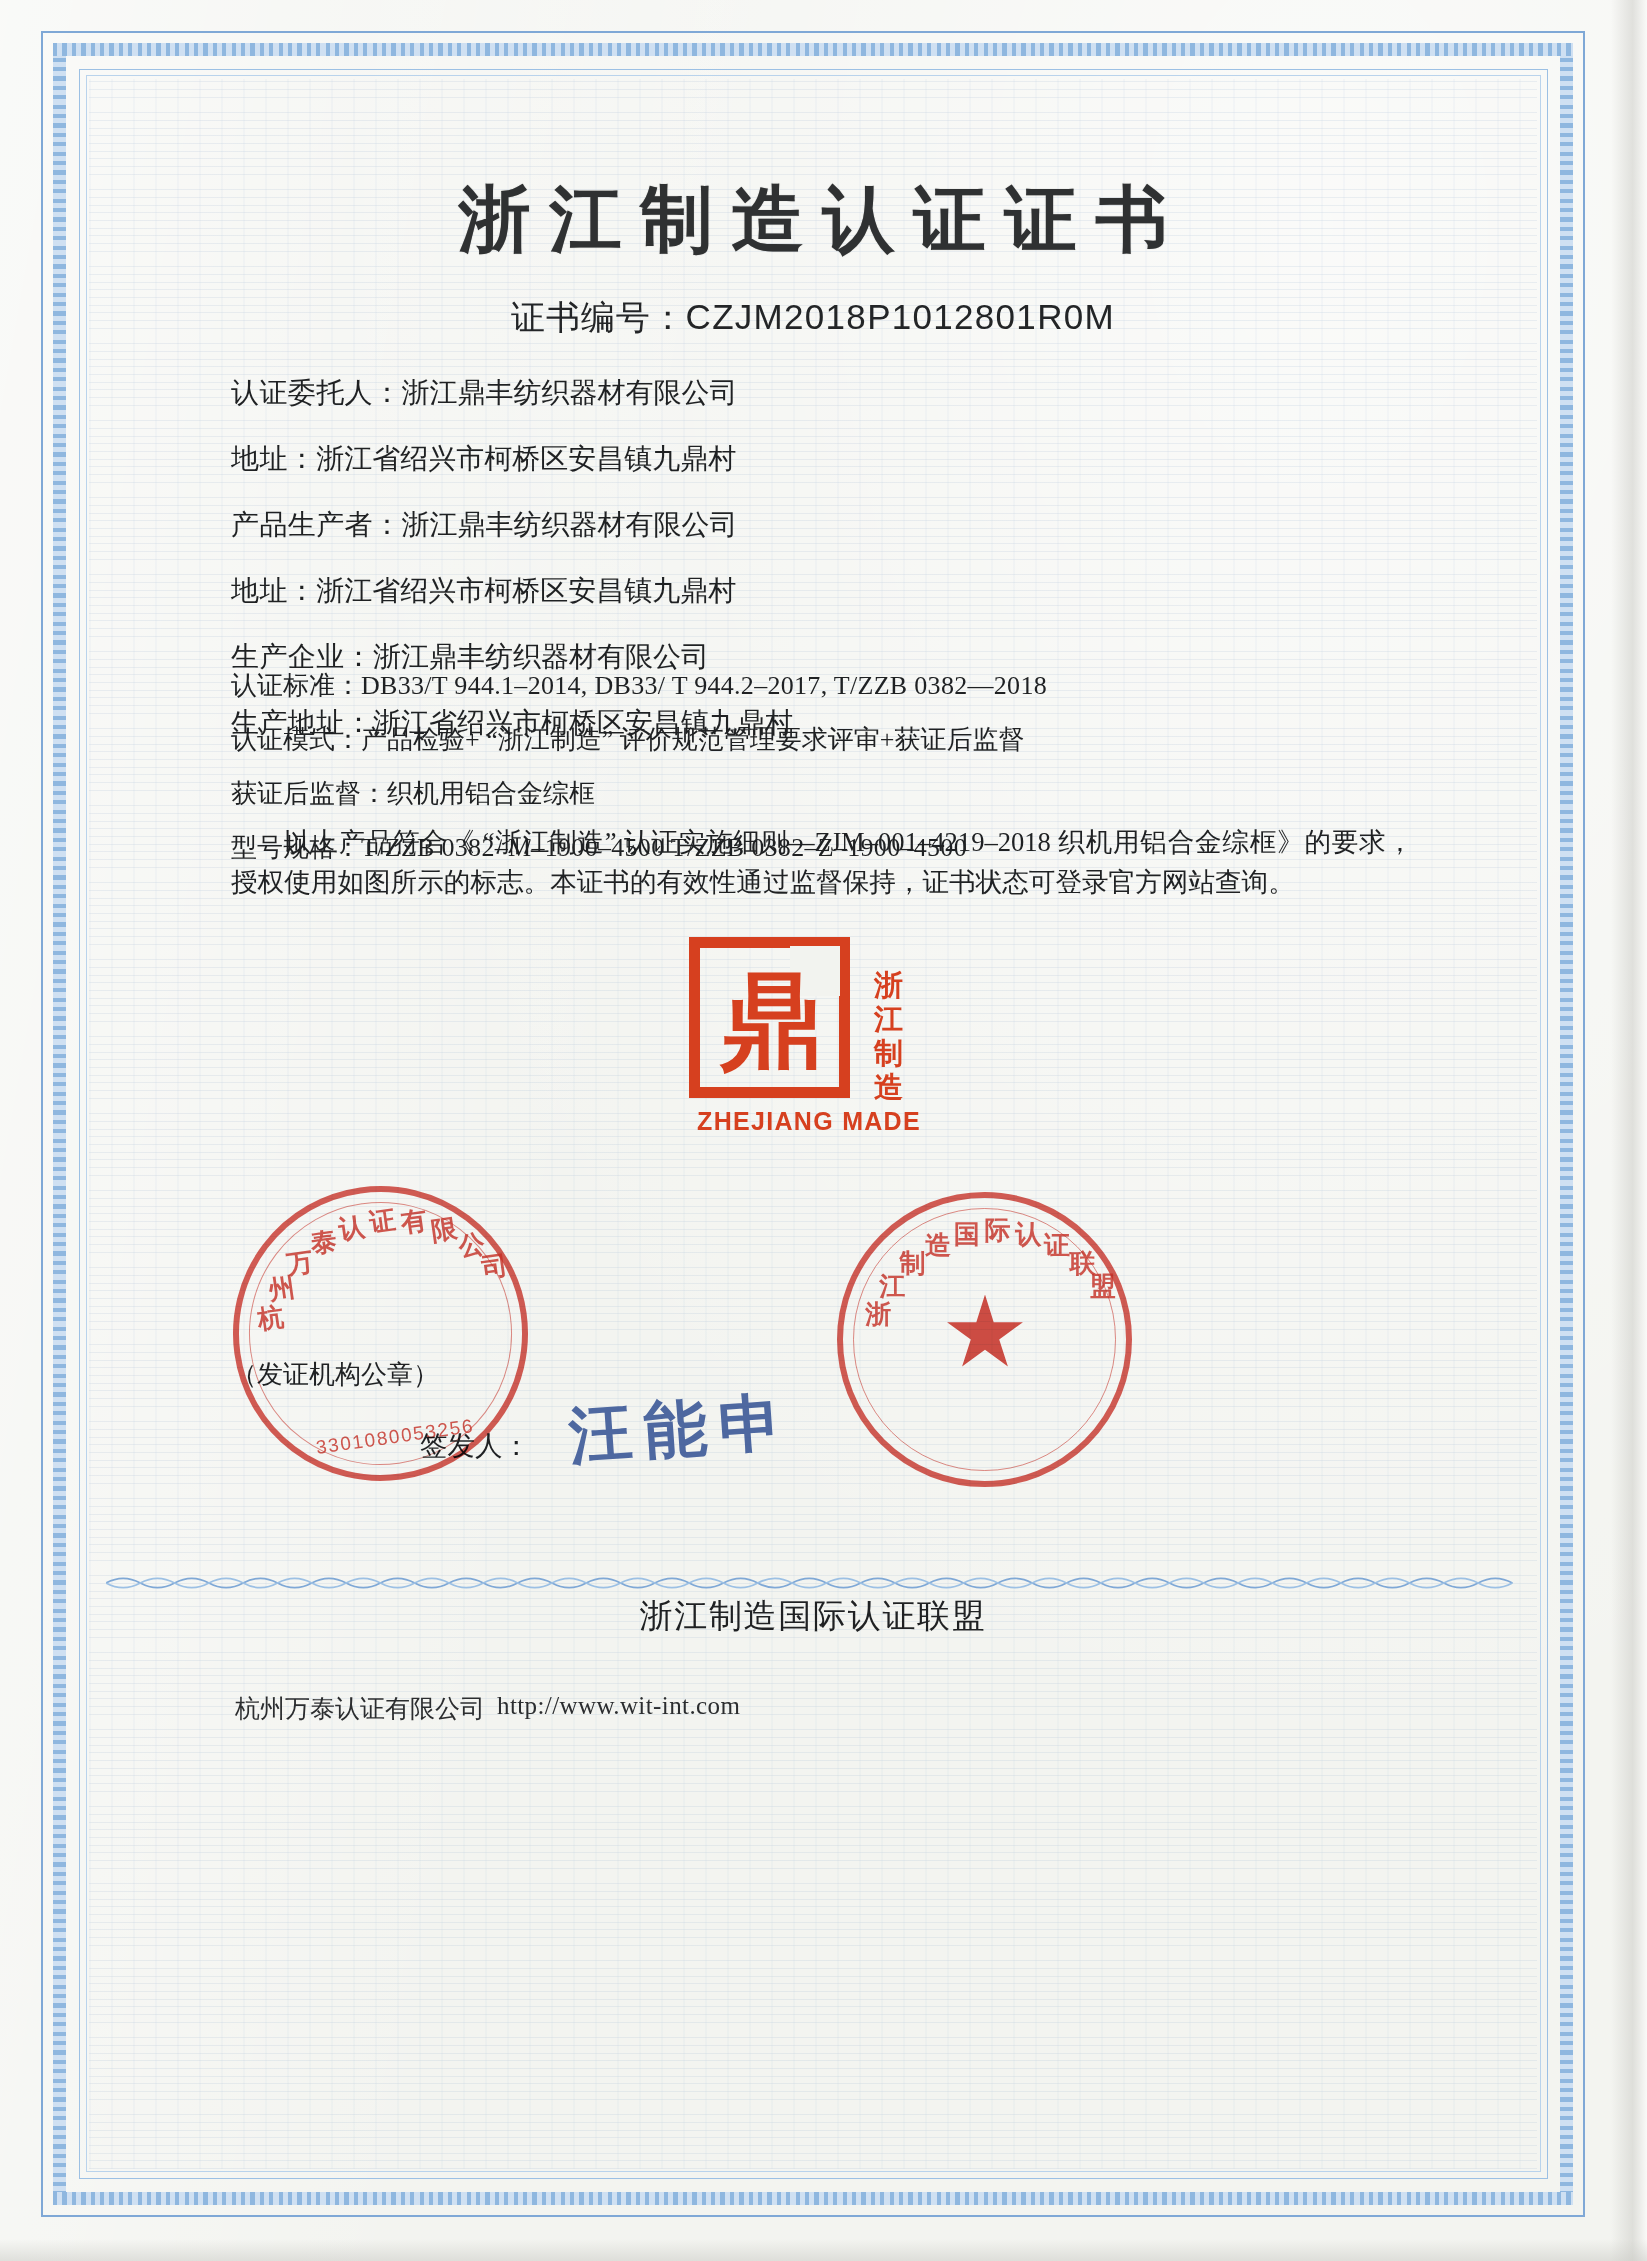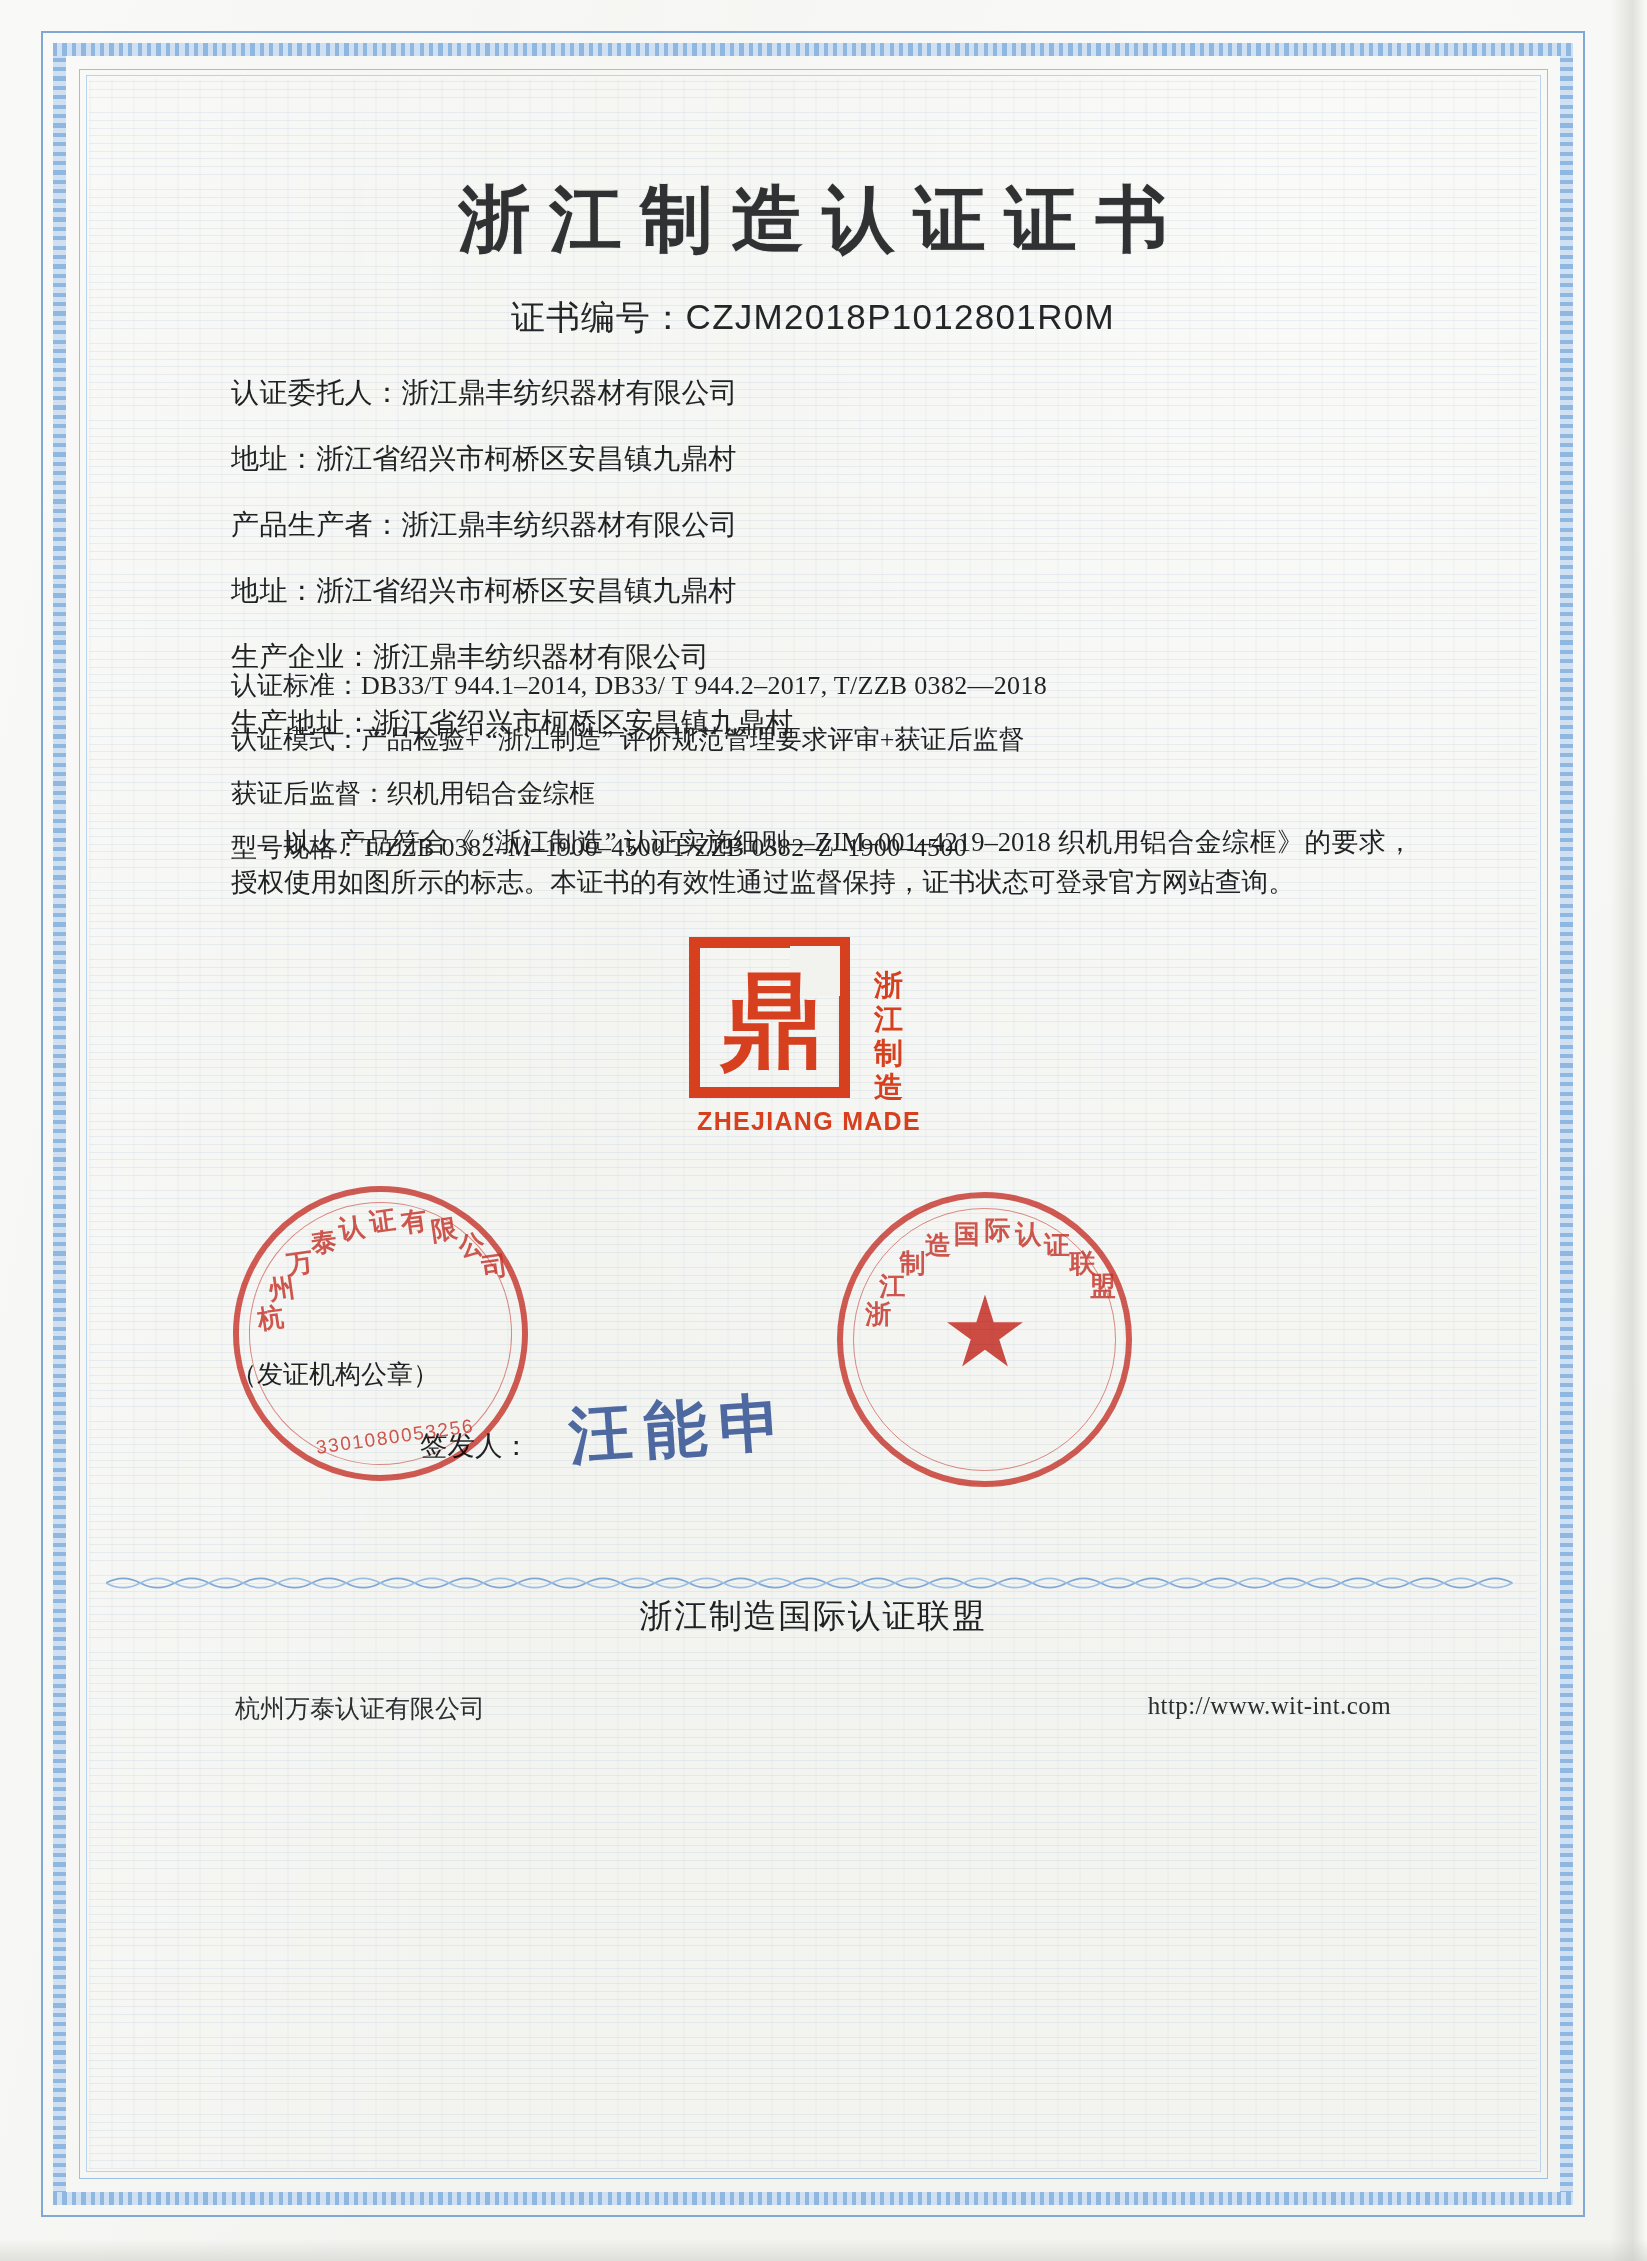--- a/index.html
+++ b/index.html
@@ -349,21 +349,20 @@
     font-size: 33px;
     color: #1f2123;
     letter-spacing: 1.7px;
   }
   .footer-line {
     position: absolute;
     top: 1613px;
     left: 146px;
     right: 146px;
     display: flex;
-    justify-content: space-between;
     font-size: 25px;
     color: #2b2d2f;
     gap: 12px;
   }
   .footer-line .url {
     font-family: "Liberation Serif", serif;
     letter-spacing: 0.4px;
   }
 </style>
 </head>

